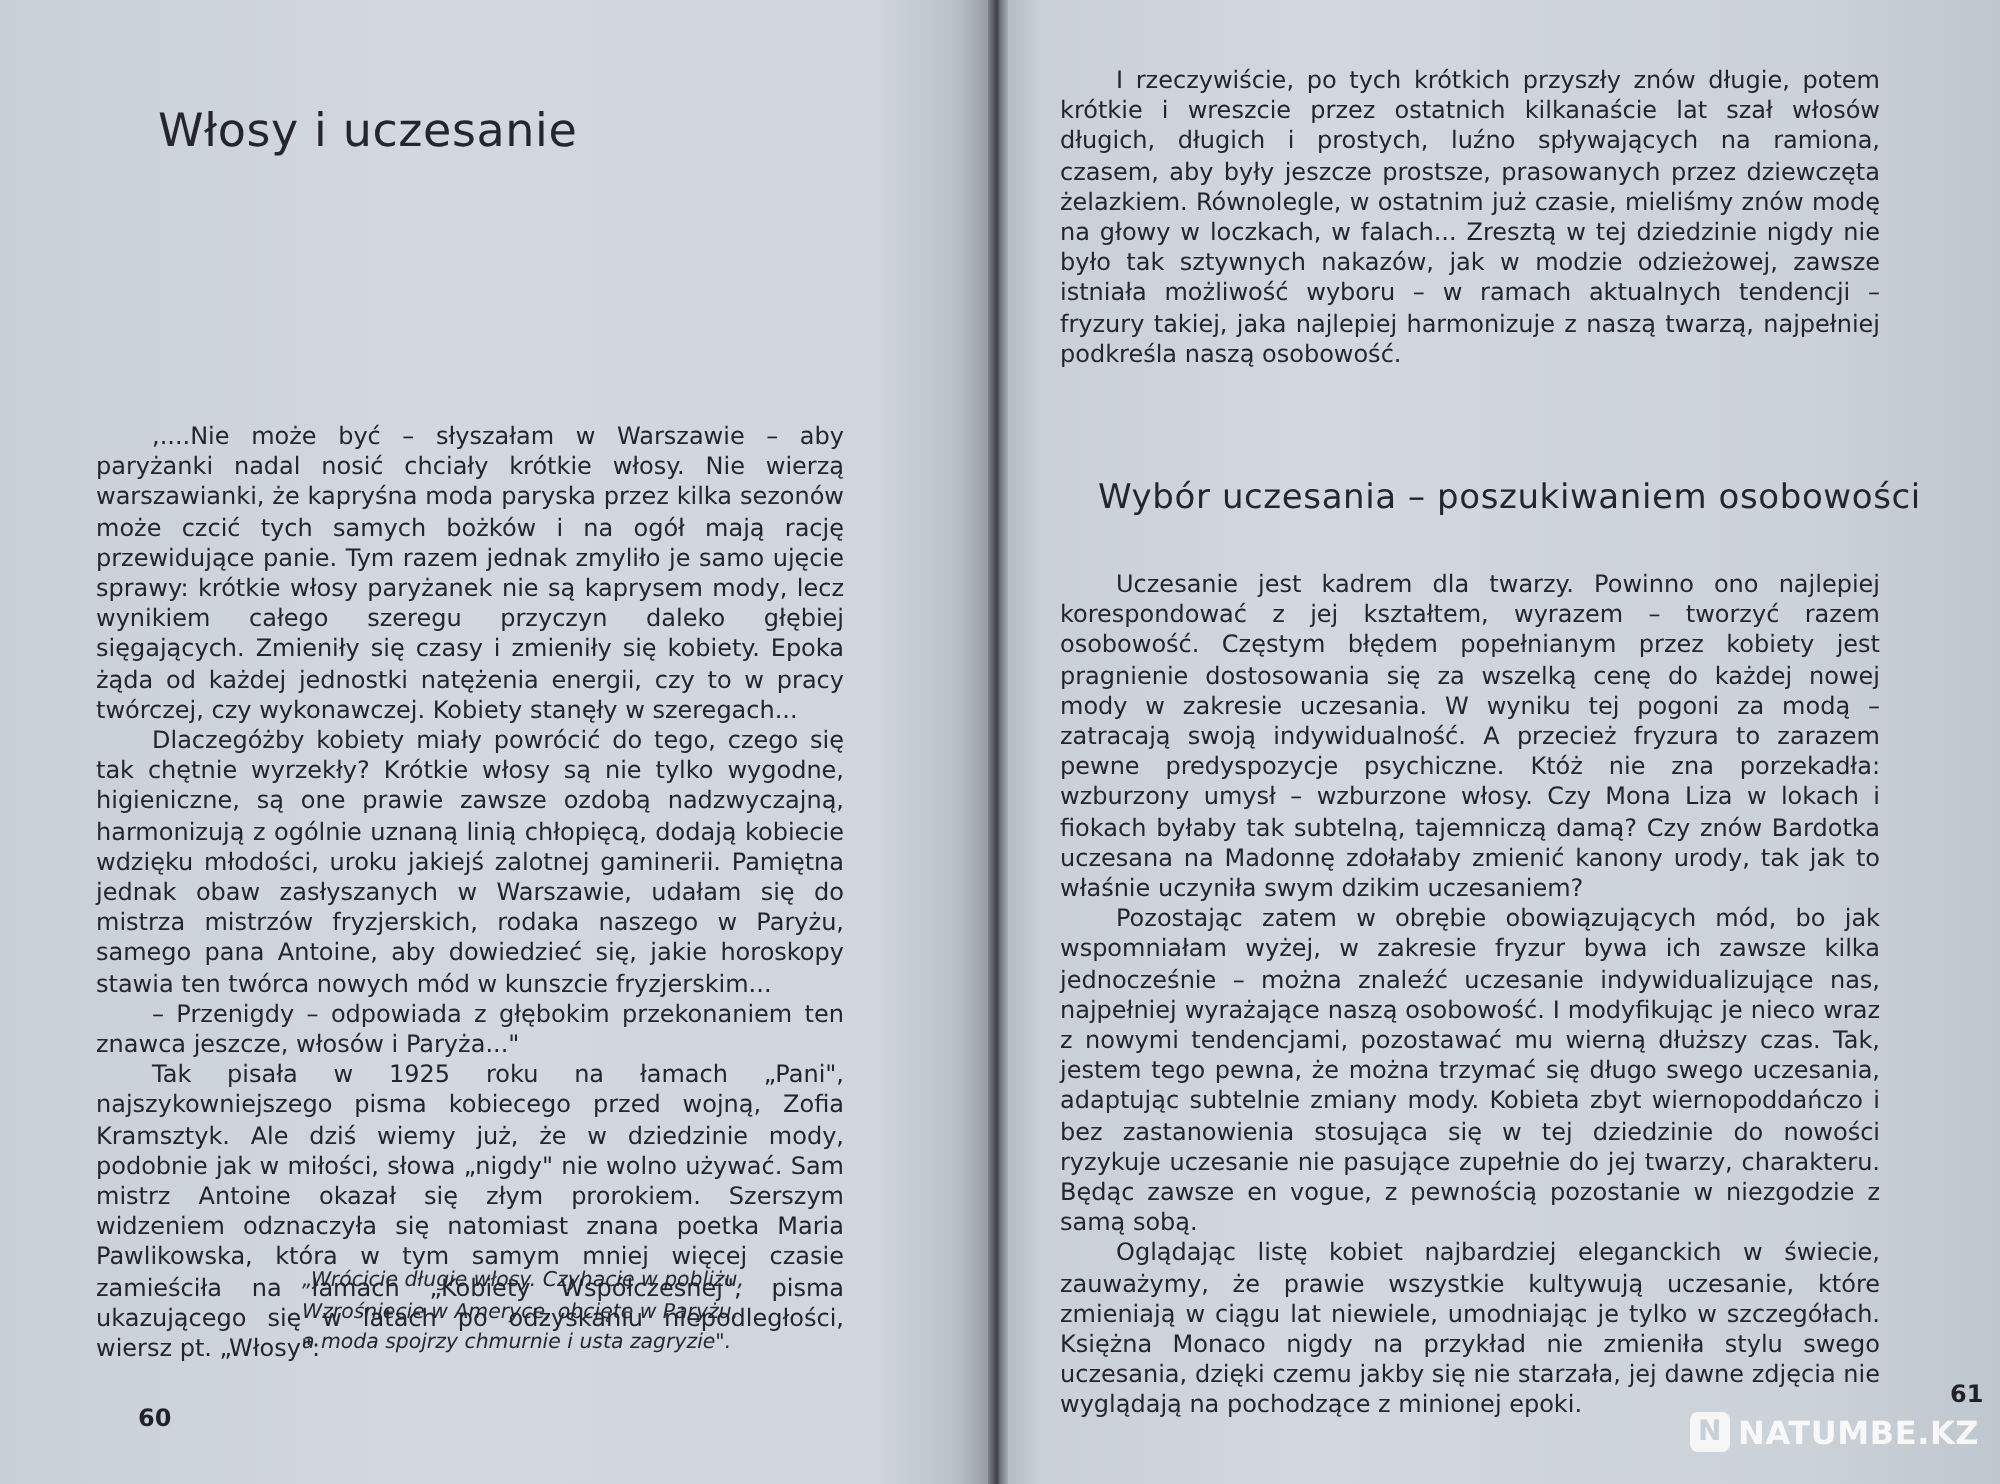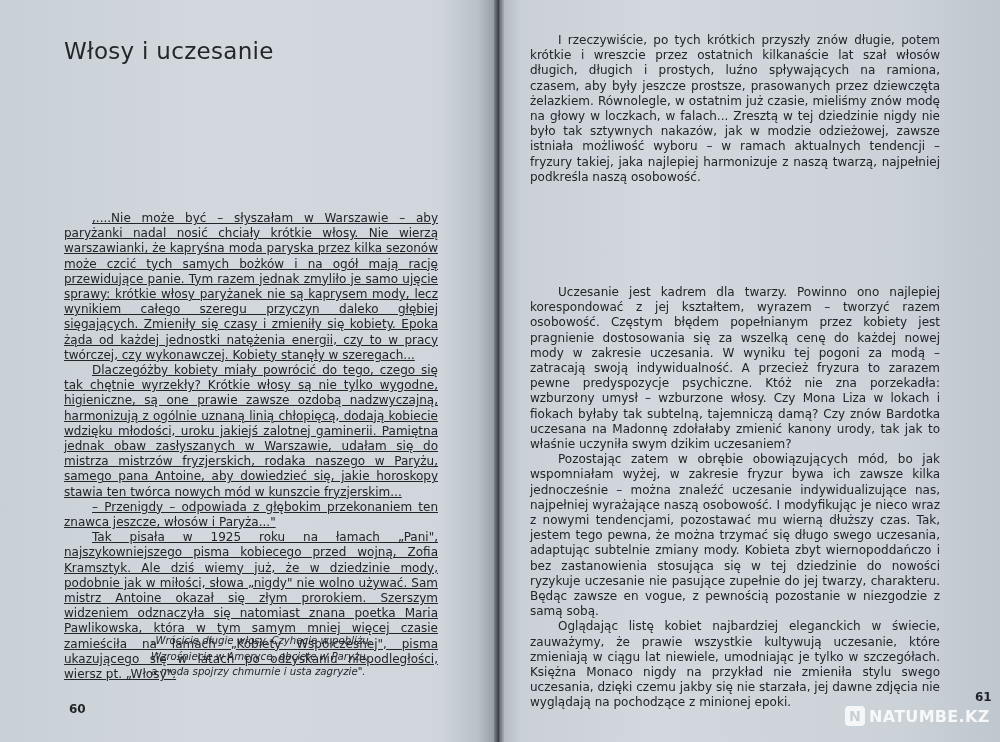--- a/index.html
+++ b/index.html
@@ -20,30 +20,30 @@
   .page-right {
     left: 500px; width: 500px;
     background: linear-gradient(90deg, #aeb6bd 0%, #c9d0d6 4%, #d2d8dd 30%, #cbd2d8 80%, #bfc7ce 100%);
   }
   .gutter {
     position: absolute; left: 494px; top: 0; width: 10px; height: 742px;
     background: linear-gradient(90deg, #7d848a, #3e4247 45%, #6b7278 60%, #a7afb6);
   }
   .heading {
     position: absolute; font-family: "DejaVu Sans", sans-serif;
-    font-weight: normal; color: #23262b; margin: 0; letter-spacing: 0.3px;
+    font-weight: normal; color: #23262b; margin: 15px; letter-spacing: 0.3px;
   }
   .h-left { left: 64px; top: 38px; font-size: 23px; }
   .h-right { left: 34px; top: 224px; font-size: 17px; }
   .text {
     position: absolute; font-size: 12px; line-height: 15.2px;
     text-align: justify; color: #22252a;
   }
   .text p { margin: 0; text-indent: 28px; }
-  .left-body { left: 64px; top: 211px; width: 374px; text-decoration: underline; }
+  .left-body { left: 48px; top: 211px; width: 374px; }
   .right-top { left: 530px; top: 33px; width: 410px; position: absolute; }
   .right-body { left: 530px; top: 285px; width: 410px; position: absolute; }
   .poem {
     position: absolute; left: 151px; top: 633px; font-style: italic;
     font-size: 10.2px; line-height: 15.5px; color: #24272c;
   }
   .poem div { white-space: nowrap; }
   .pagenum {
     position: absolute; font-weight: bold; font-size: 12px; color: #1f2227;
   }
@@ -76,20 +76,21 @@
   <div class="poem">
     <div>„Wrócicie długie włosy. Czyhacie w pobliżu,</div>
     <div>Wzrośniecie w Ameryce, obcięte w Paryżu,</div>
     <div>a moda spojrzy chmurnie i usta zagryzie".</div>
   </div>
 
   <div class="pagenum pn-left">60</div>
 </div>
 
 <div class="page page-right">
+  <h2 class="heading h-right">Wybór uczesania – poszukiwaniem osobowości</h2>
   <div class="pagenum pn-right" style="left:439px;">61</div>
 </div>
 
 <div class="gutter"></div>
 
 <div class="text right-top">
   <p>I rzeczywiście, po tych krótkich przyszły znów długie, potem krótkie i wreszcie przez ostatnich kilkanaście lat szał włosów długich, długich i prostych, luźno spływających na ramiona, czasem, aby były jeszcze prostsze, prasowanych przez dziewczęta żelazkiem. Równolegle, w ostatnim już czasie, mieliśmy znów modę na głowy w loczkach, w falach... Zresztą w tej dziedzinie nigdy nie było tak sztywnych nakazów, jak w modzie odzieżowej, zawsze istniała możliwość wyboru – w ramach aktualnych tendencji – fryzury takiej, jaka najlepiej harmonizuje z naszą twarzą, najpełniej podkreśla naszą osobowość.</p>
 </div>
 
 <div class="text right-body">

